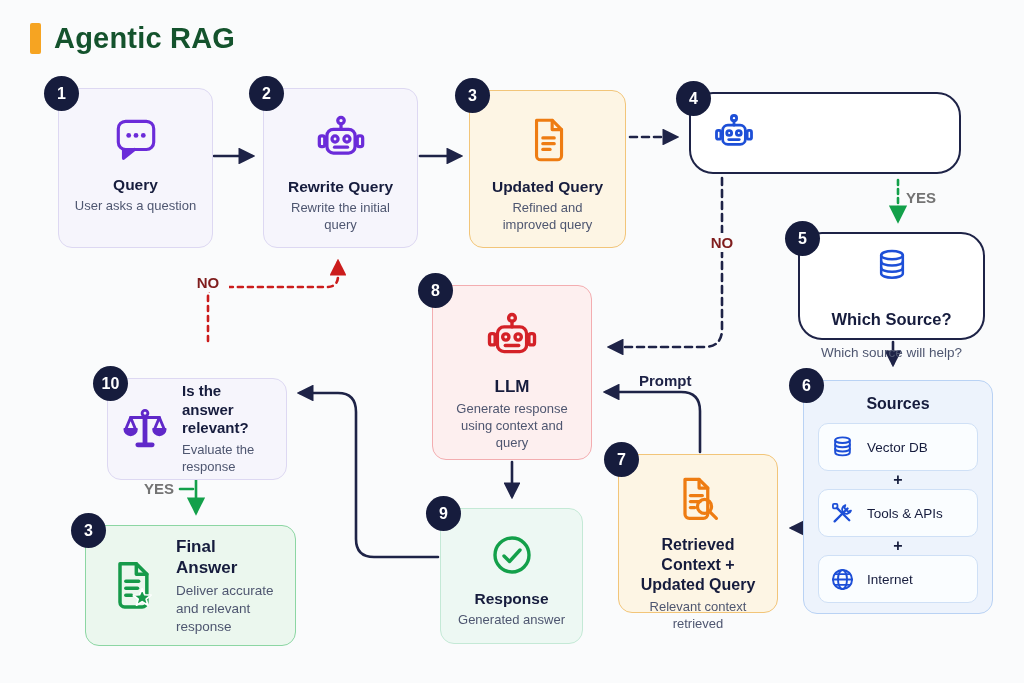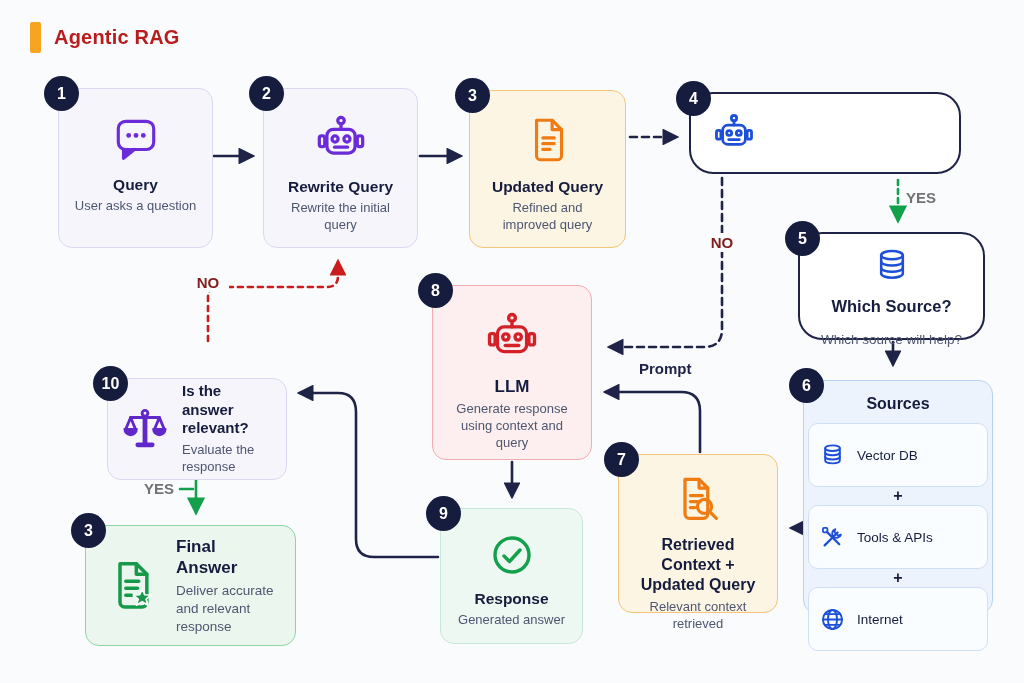--- a/index.html
+++ b/index.html
@@ -3,21 +3,21 @@
 <meta charset="utf-8">
 <style>
   html,body{margin:0;padding:0;background:#eef0f3;}
   .stage{
     position:relative;width:1024px;height:683px;background:#fafbfc;
     font-family:"Liberation Sans",sans-serif;overflow:hidden;
   }
   
   .hdr{position:absolute;left:30px;top:22px;display:flex;align-items:center;gap:13px;}
   .hdr-bar{width:11px;height:31px;background:#f6a422;border-radius:2px;}
-  .hdr-title{font-size:20px;font-weight:800;color:#b91c1c;letter-spacing:.2px;}
+  .hdr-title{font-size:29px;font-weight:800;color:#14532d;letter-spacing:.2px;}
   
   svg.wires{position:absolute;inset:0;z-index:1;}
   
   .card{position:absolute;z-index:2;border-radius:14px;box-sizing:border-box;}
   .badge{
     position:absolute;left:-15px;top:-13px;width:35px;height:35px;border-radius:50%;
     background:#161c3d;color:#ffffff;font-size:16px;font-weight:700;
     display:flex;align-items:center;justify-content:center;z-index:4;
   }
   .vcard{display:flex;flex-direction:column;align-items:center;text-align:center;padding:18px 14px 10px;}
@@ -44,43 +44,43 @@
   .p7{left:618px;top:454px;width:160px;height:159px;}
   .p8{left:432px;top:285px;width:160px;height:175px;}
   .p9{left:440px;top:508px;width:143px;height:136px;}
   .p10{left:107px;top:343px;width:180px;height:102px;margin-top:35px;}
   .p11{left:85px;top:525px;width:211px;height:121px;}
   .p1 .icn,.p2 .icn,.p3 .icn,.p8 .icn{margin:6px 0 12px;}
   .p7 .icn{margin:2px 0 8px;}
   .p9 .icn{margin:4px 0 10px;}
   .p4 .ttl{font-size:16.5px;}
   .p4 .sub{font-size:13.5px;margin-top:2px;}
-  .p5 .ttl{font-size:16.5px;margin-top:10px;}
+  .p5 .ttl{font-size:16.5px;margin-top:23px;}
   .p5 .sub{font-size:13.5px;margin-top:14px;}
   .p7 .ttl{font-size:16px;}
   .p8 .ttl{font-size:17px;}
   .p10 .ttl{font-size:15px;}
   .p11 .ttl{font-size:17px;}
   .p11 .sub{font-size:13.5px;}
   
   .src-title{font-size:16px;font-weight:700;color:#161c3d;text-align:center;margin:14px 0 10px;}
   .src-box{
-    margin:0 4px;height:64px;background:#fafdff;border:1.5px solid #cfe0f6;border-radius:10px;
+    margin:0 14px;height:48px;background:#fafdff;border:1.5px solid #cfe0f6;border-radius:10px;
     display:flex;align-items:center;gap:11px;padding:0 10px;box-sizing:border-box;
   }
   .src-box span{font-size:13.5px;color:#161c3d;}
   .src-plus{text-align:center;font-size:16px;font-weight:700;color:#161c3d;line-height:14px;margin:2px 0;}
   
   .elabel{position:absolute;z-index:3;font-weight:700;font-size:15px;}
   .lab-yes{color:#737373;}
   .lab-no{color:#7f1d1d;background:#fafbfc;text-align:center;width:42px;padding:1px 0;}
   .lab-prompt{color:#1e2347;font-size:15px;}
   .l-yes-top{left:906px;top:189px;}
   .l-no-mid{left:701px;top:233px;}
-  .l-prompt{left:639px;top:360px;}
+  .l-prompt{left:639px;top:372px;}
   .l-no-left{left:187px;top:273px;}
   .l-yes-bot{left:144px;top:480px;}
 </style>
 </head>
 <body>
 
 <div class="stage">
 
   <div class="hdr">
     <div class="hdr-bar"></div>

